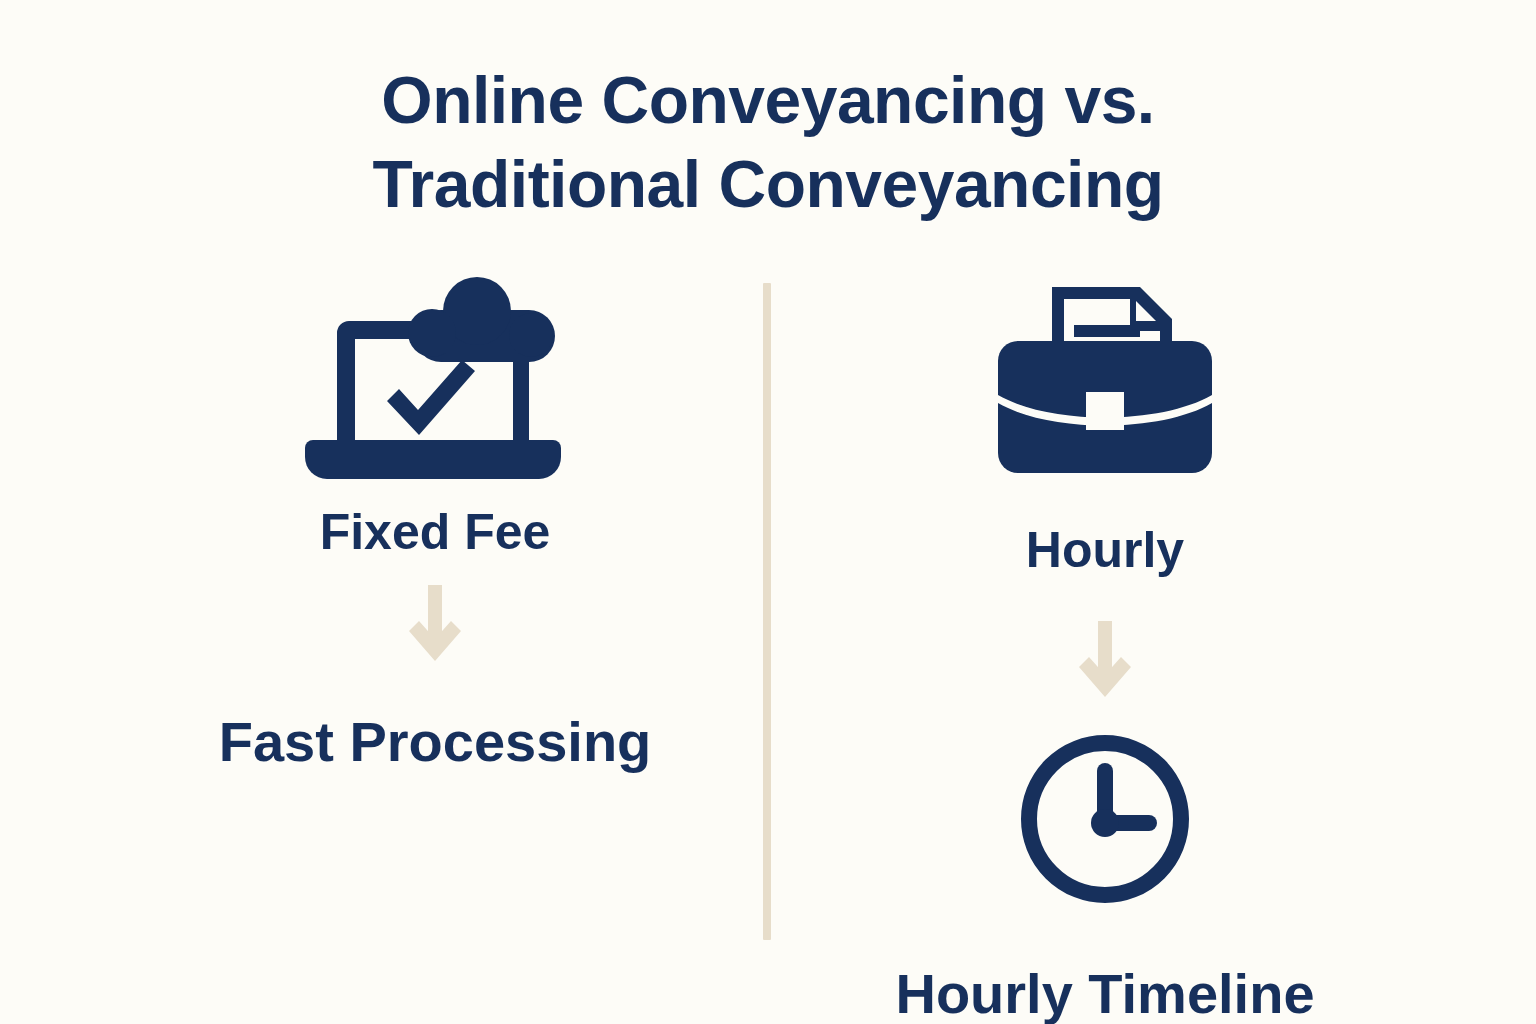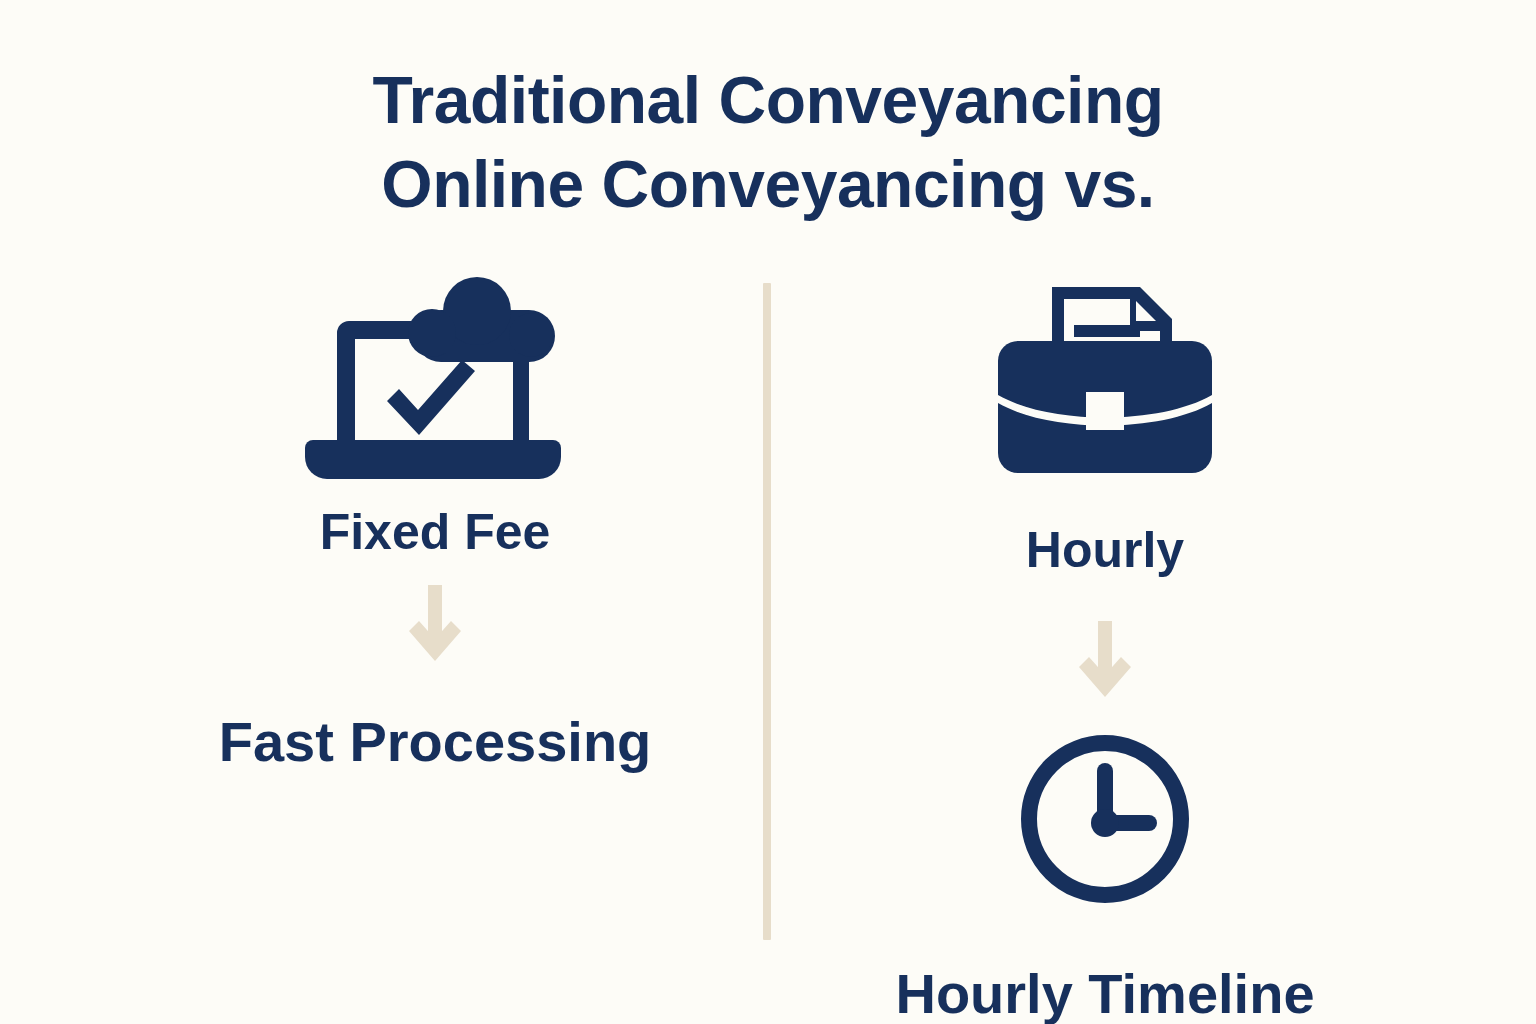--- a/index.html
+++ b/index.html
@@ -97,22 +97,22 @@
     margin-top: 34px;
     white-space: nowrap;
   }
 </style>
 </head>
 <body>
 
 <div id="infographic">
 
   <div class="title-block">
+    <span class="title-line">Online Conveyancing vs.</span>
     <span class="title-line">Traditional Conveyancing</span>
-    <span class="title-line">Online Conveyancing vs.</span>
   </div>
 
   <div class="divider"></div>
 
   <div class="column left">
 
     <div class="icon-slot">
       <svg width="280" height="210" viewBox="0 0 280 210">
 
         <path d="M42 58 a12 12 0 0 1 12 -12 L168 46 L168 64 L60 64 L60 168 L42 168 Z" fill="#17305c"></path>

